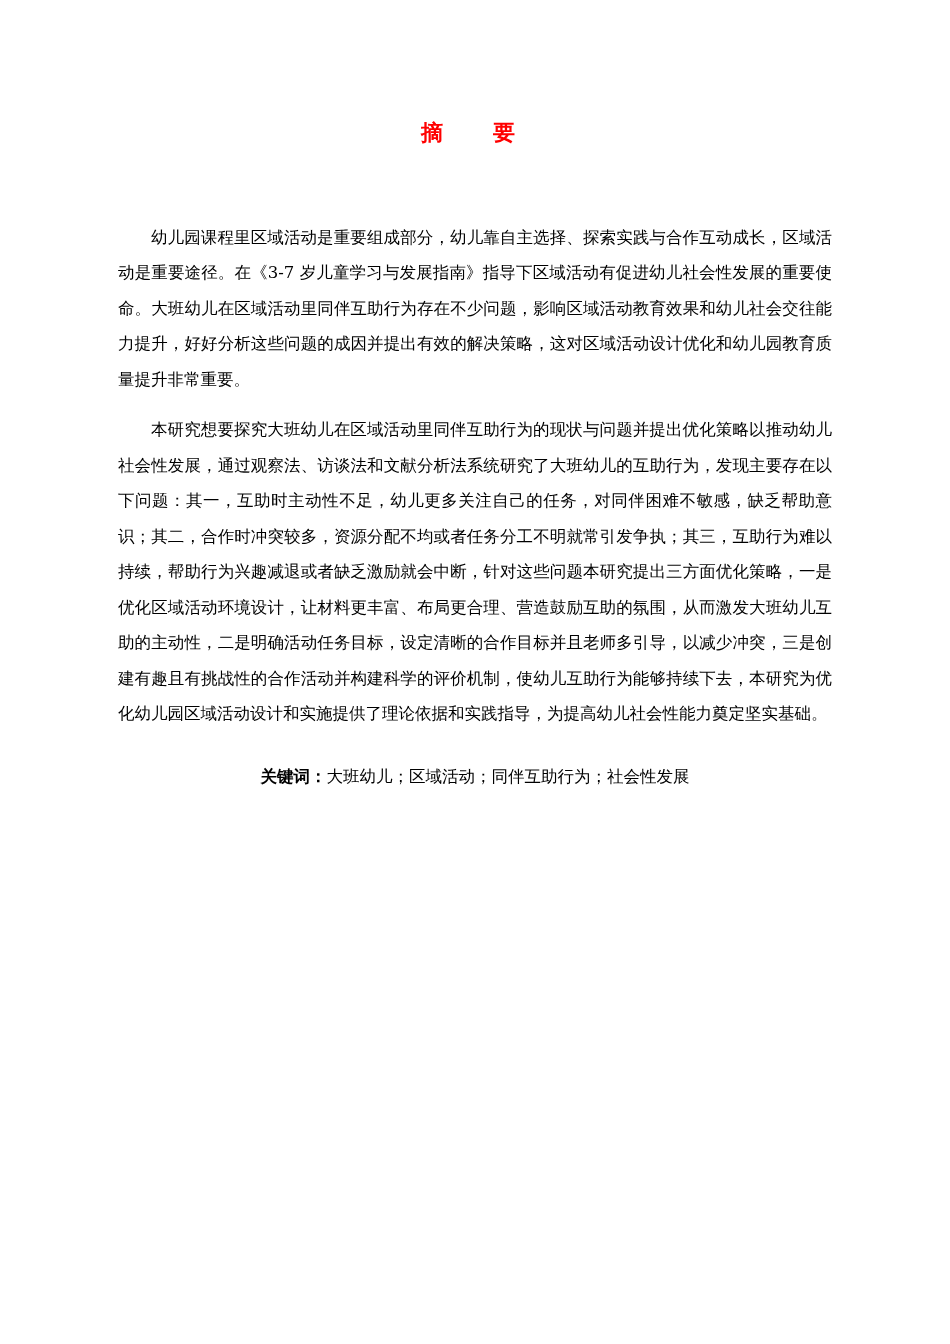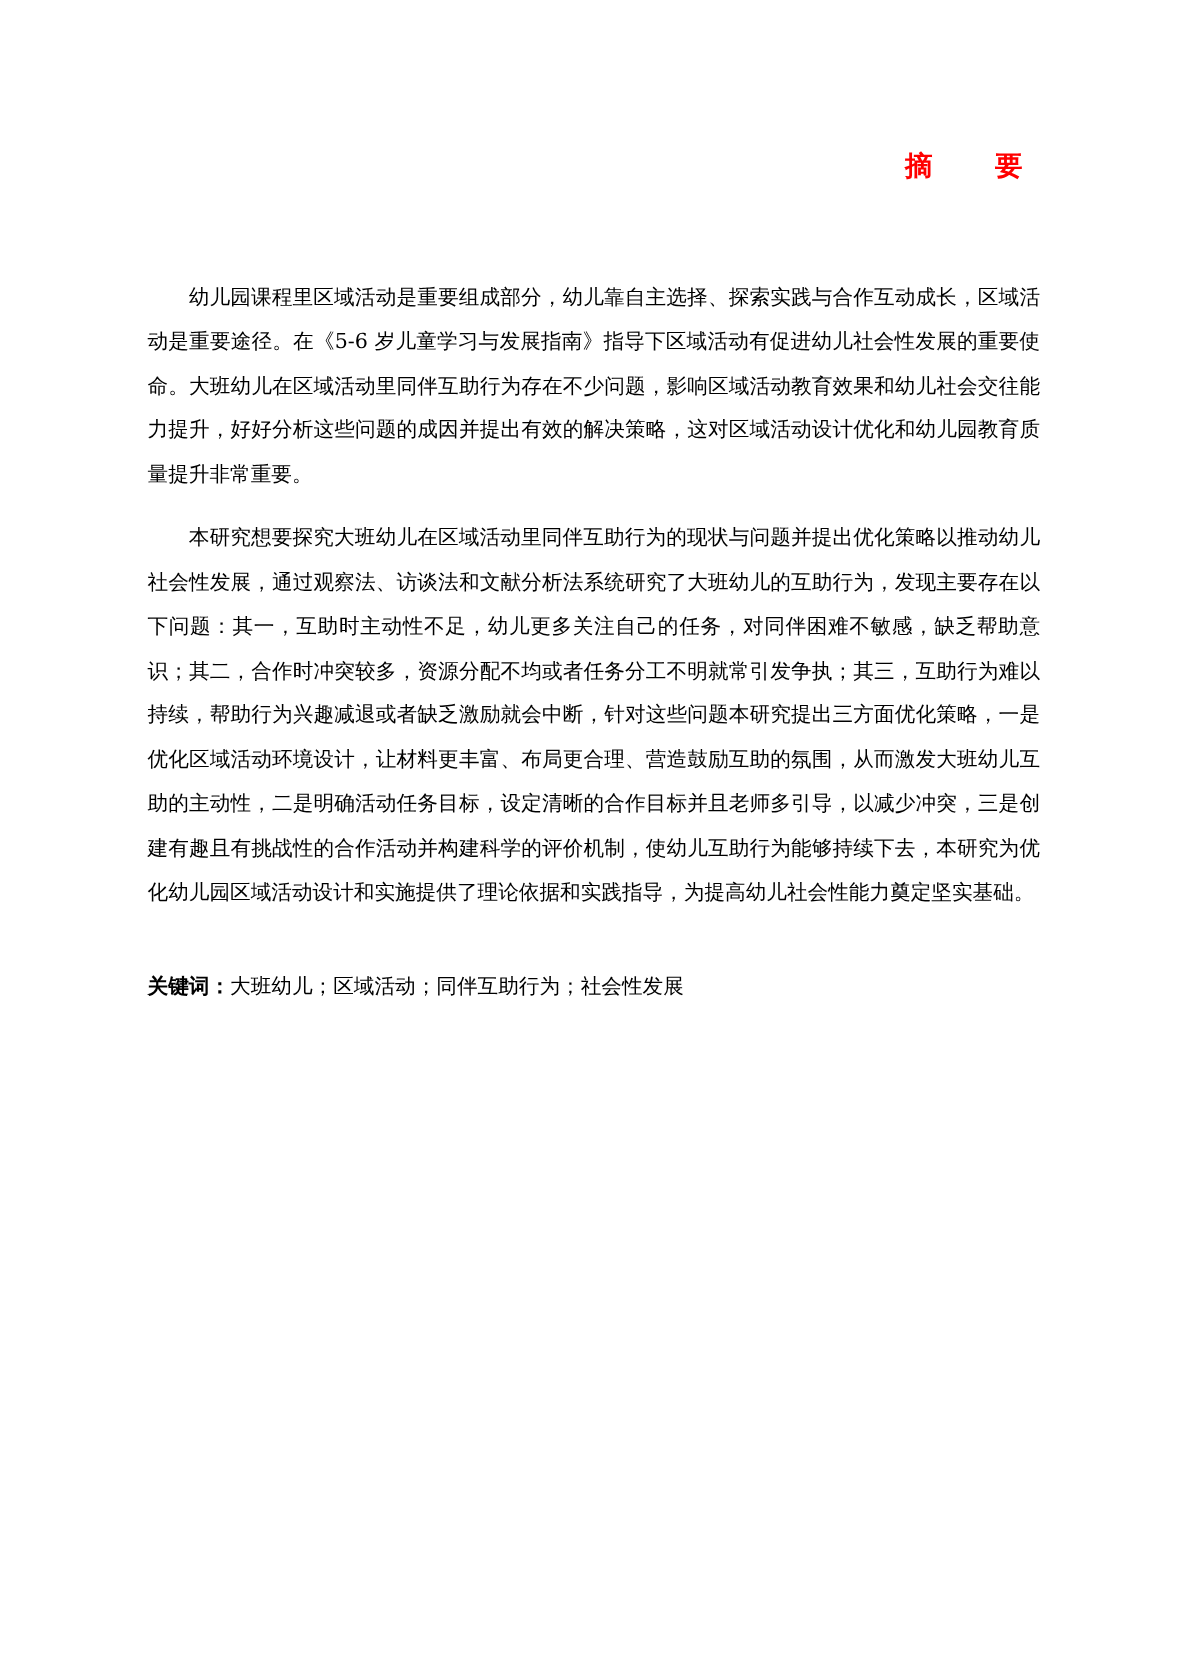--- a/index.html
+++ b/index.html
@@ -17,21 +17,21 @@
   }
   .page {
     position: relative;
     width: 950px;
     height: 1344px;
     box-sizing: border-box;
     padding: 0 118px;
   }
   .doc-title {
     margin-top: 118px;
-    text-align: right;
+    text-align: center;
     color: #ff0000;
     font-size: 22px;
     font-weight: bold;
     letter-spacing: 14px;
     font-family: "DejaVu Serif", "Liberation Serif", serif;
   }
   .body-block {
     margin-top: 72px;
   }
   p.para {
@@ -40,38 +40,38 @@
     line-height: 2.15;
     text-align: justify;
     text-justify: inter-ideograph;
     text-indent: 2em;
     color: #000000;
   }
   p.para + p.para {
     margin-top: 15px;
   }
   .keywords {
-    margin-top: 40px;
+    margin-top: 28px;
     font-size: 16.5px;
     line-height: 2.0;
-    text-align: left;
+    text-align: center;
   }
   .keywords .kw-label {
     font-weight: bold;
   }
 </style>
 </head>
 <body>
 
 <div class="page">
 
   <div class="doc-title">摘　要</div>
 
   <div class="body-block">
-    <p class="para">幼儿园课程里区域活动是重要组成部分，幼儿靠自主选择、探索实践与合作互动成长，区域活动是重要途径。在《5-6 岁儿童学习与发展指南》指导下区域活动有促进幼儿社会性发展的重要使命。大班幼儿在区域活动里同伴互助行为存在不少问题，影响区域活动教育效果和幼儿社会交往能力提升，好好分析这些问题的成因并提出有效的解决策略，这对区域活动设计优化和幼儿园教育质量提升非常重要。</p>
+    <p class="para">幼儿园课程里区域活动是重要组成部分，幼儿靠自主选择、探索实践与合作互动成长，区域活动是重要途径。在《3-7 岁儿童学习与发展指南》指导下区域活动有促进幼儿社会性发展的重要使命。大班幼儿在区域活动里同伴互助行为存在不少问题，影响区域活动教育效果和幼儿社会交往能力提升，好好分析这些问题的成因并提出有效的解决策略，这对区域活动设计优化和幼儿园教育质量提升非常重要。</p>
     <p class="para">本研究想要探究大班幼儿在区域活动里同伴互助行为的现状与问题并提出优化策略以推动幼儿社会性发展，通过观察法、访谈法和文献分析法系统研究了大班幼儿的互助行为，发现主要存在以下问题：其一，互助时主动性不足，幼儿更多关注自己的任务，对同伴困难不敏感，缺乏帮助意识；其二，合作时冲突较多，资源分配不均或者任务分工不明就常引发争执；其三，互助行为难以持续，帮助行为兴趣减退或者缺乏激励就会中断，针对这些问题本研究提出三方面优化策略，一是优化区域活动环境设计，让材料更丰富、布局更合理、营造鼓励互助的氛围，从而激发大班幼儿互助的主动性，二是明确活动任务目标，设定清晰的合作目标并且老师多引导，以减少冲突，三是创建有趣且有挑战性的合作活动并构建科学的评价机制，使幼儿互助行为能够持续下去，本研究为优化幼儿园区域活动设计和实施提供了理论依据和实践指导，为提高幼儿社会性能力奠定坚实基础。</p>
   </div>
 
   <div class="keywords">
     <span class="kw-label">关键词</span><span class="kw-label">：</span><span>大班幼儿；区域活动；同伴互助行为；社会性发展</span>
   </div>
 
 </div>
 
 </body></html>

